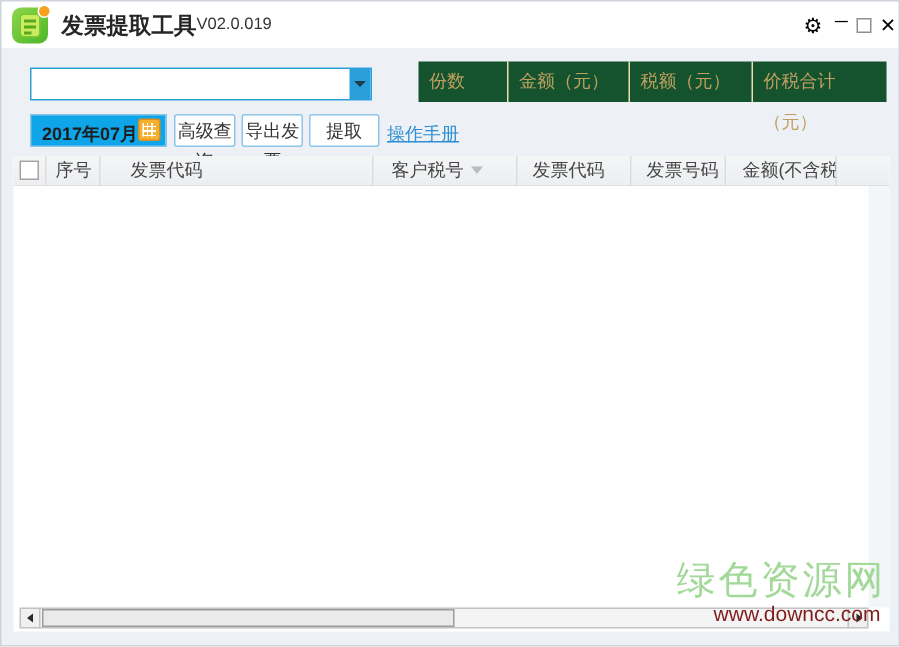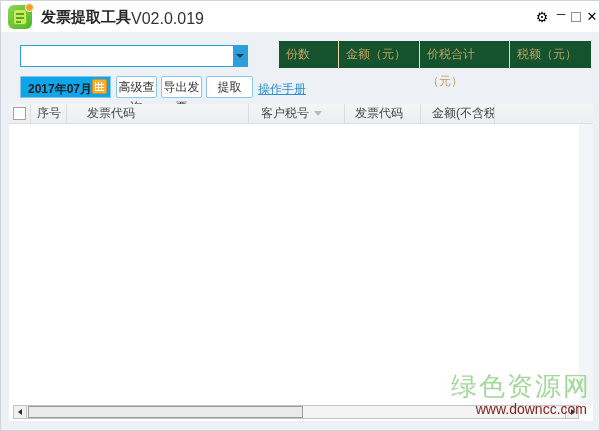--- a/index.html
+++ b/index.html
@@ -25,21 +25,21 @@
     position:absolute; left:2px; width:8px; height:2px; background:#57a81e; display:block;
   }
   .app-icon .glyph i:nth-child(1){ top:3px; }
   .app-icon .glyph i:nth-child(2){ top:7px; }
   .app-icon .glyph i:nth-child(3){ top:11px; width:5px; }
   .app-icon .badge{
     position:absolute; right:-2px; top:-2px; width:9px; height:9px; border-radius:50%;
     background:#f6a01d; border:1px solid #fff;
   }
   .title{ position:absolute; left:40px; top:7px; font-size:15px; font-weight:bold; color:#262626; }
-  .version{ position:absolute; left:130px; top:9px; font-size:16px; color:#333; }
+  .version{ position:absolute; left:130px; top:9px; font-size:11px; color:#333; }
   .ctl{ cursor:default; text-align:center; }
   .ctl-gear{ position:absolute; left:533px; top:8px; font-size:14px; width:16px; }
   .ctl-min{ position:absolute; left:553px; top:6px; font-size:12px; width:14px; }
   .ctl-max{ position:absolute; left:570px; top:11px; width:10px; height:10px; border:1px solid #8f8f8f; }
   .ctl-close{ position:absolute; left:584px; top:8px; font-size:13px; width:14px; }
 
   
   .combo{
     position:absolute; left:19px; top:44px; width:228px; height:22px; background:#fff;
     border:1px solid #2b9fd9;
@@ -168,22 +168,22 @@
   </div>
 
   <div class="combo">
     <span class="value"></span>
     <div class="btn"></div>
   </div>
 
   <div class="summary">
     <div class="item w0">份数</div>
     <div class="item w1">金额（元）</div>
+    <div class="item w2">税额（元）</div>
     <div class="item w3">价税合计（元）</div>
-    <div class="item w2">税额（元）</div>
   </div>
 
   <div class="date-field">
     <span class="value">2017年07月</span>
     <div class="cal-btn"></div>
   </div>
 
   <div class="tbtn b0">高级查询</div>
   <div class="tbtn b1">导出发票</div>
   <div class="tbtn b2">提取</div>
@@ -191,20 +191,21 @@
 
   <div class="grid">
     <div class="grid-header">
       <div class="hc hc0">
         <div class="checkbox"></div>
       </div>
       <div class="hc hc1">序号</div>
       <div class="hc hc2">发票代码</div>
       <div class="hc hc3"><span>客户税号</span><span class="filter-tri"></span></div>
       <div class="hc hc4">发票代码</div>
+      <div class="hc hc5">发票号码</div>
       <div class="hc hc6">金额(不含税)</div>
       <div class="hc hc7"></div>
     </div>
     <div class="vscroll"></div>
   </div>
 
   <div class="hscroll">
     <div class="hs-btn hs-left"></div>
     <div class="hs-thumb"></div>
     <div class="hs-btn hs-right"></div>

